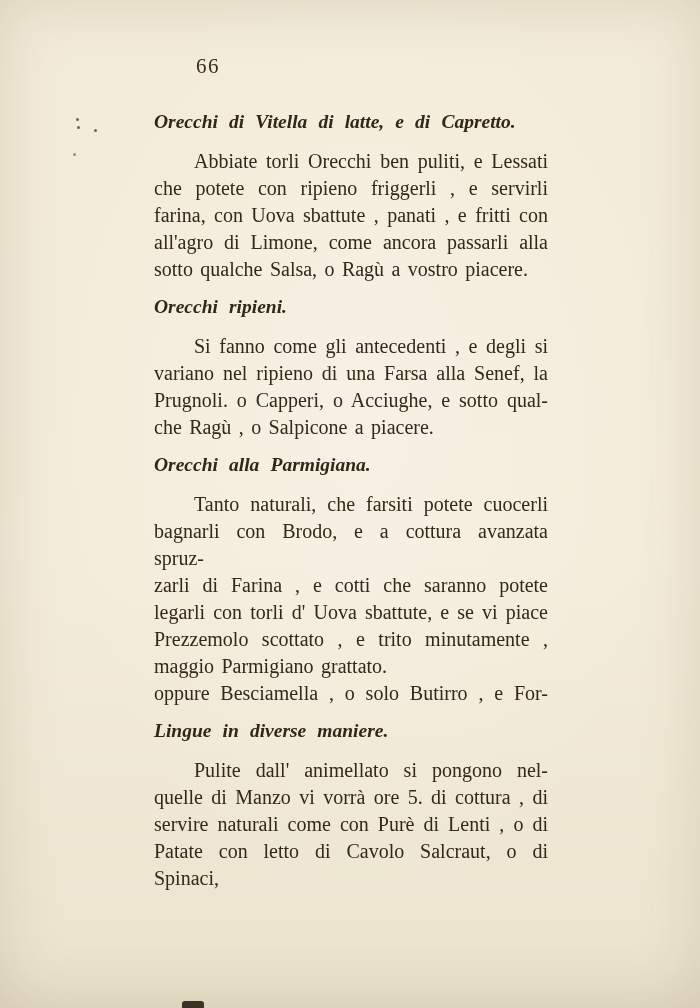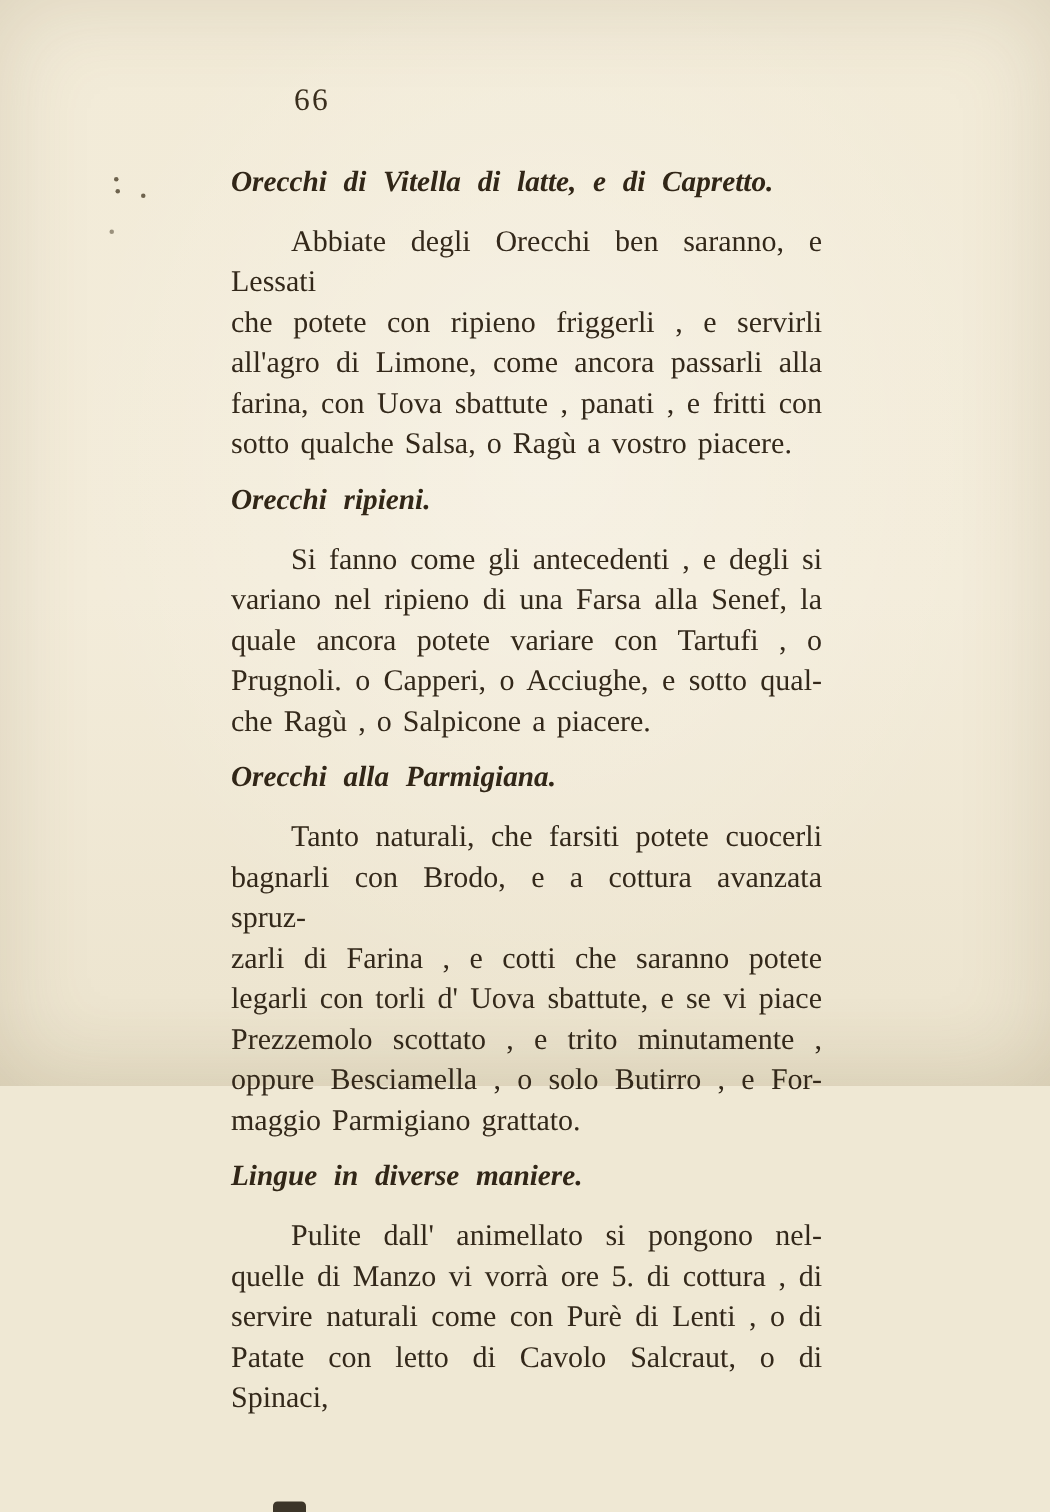--- a/index.html
+++ b/index.html
@@ -5,21 +5,21 @@
   * { margin: 0; padding: 0; box-sizing: border-box; }
   html, body { width: 700px; height: 1008px; }
   body {
     font-family: "Liberation Serif", "DejaVu Serif", serif;
     overflow: hidden;
     background: #efe8d4;
   }
   .page {
     position: relative;
     width: 700px;
-    height: 724px;
+    height: 1008px;
     color: #33281a;
     background:
       radial-gradient(ellipse at 52% 42%, rgba(255,255,255,0.28), rgba(255,255,255,0) 62%),
       linear-gradient(180deg, #f2ebd8 0%, #f3ecda 55%, #ede5d0 92%, #e7dfc8 100%);
     box-shadow: inset 0 0 60px rgba(120, 100, 60, 0.18);
     text-decoration: underline;
   }
   .page-number {
     position: absolute;
     left: 196px;
@@ -87,49 +87,48 @@
   <span class="speck s2"></span>
   <span class="speck s3"></span>
   <span class="speck s4"></span>
   <span class="edge-mark"></span>
 
   <div class="content">
 
     <section class="section">
       <h2 class="heading">Orecchi di Vitella di latte, e di Capretto.</h2>
       <div class="paragraph">
-          <div class="line first">Abbiate degli Orecchi ben saranno, e Lessati</div>
+          <div class="line first">Abbiate torli Orecchi ben puliti, e Lessati</div>
           <div class="line">che potete con ripieno friggerli , e servirli</div>
+          <div class="line">farina, con Uova sbattute , panati , e fritti con</div>
           <div class="line">all'agro di Limone, come ancora passarli alla</div>
-          <div class="line">farina, con Uova sbattute , panati , e fritti con</div>
           <div class="line last">sotto qualche Salsa, o Ragù a vostro piacere.</div>
         </div>
     </section>
 
     <section class="section">
       <h2 class="heading">Orecchi ripieni.</h2>
       <div class="paragraph">
           <div class="line first">Si fanno come gli antecedenti , e degli si</div>
           <div class="line">variano nel ripieno di una Farsa alla Senef, la</div>
-          <div class="line">quale ancora potete variare con Tartufi , o</div>
           <div class="line">Prugnoli. o Capperi, o Acciughe, e sotto qual-</div>
           <div class="line last">che Ragù , o Salpicone a piacere.</div>
         </div>
     </section>
 
     <section class="section">
       <h2 class="heading">Orecchi alla Parmigiana.</h2>
       <div class="paragraph">
           <div class="line first">Tanto naturali, che farsiti potete cuocerli</div>
           <div class="line">bagnarli con Brodo, e a cottura avanzata spruz-</div>
           <div class="line">zarli di Farina , e cotti che saranno potete</div>
           <div class="line">legarli con torli d' Uova sbattute, e se vi piace</div>
           <div class="line">Prezzemolo scottato , e trito minutamente ,</div>
+          <div class="line last">maggio Parmigiano grattato.</div>
           <div class="line">oppure Besciamella , o solo Butirro , e For-</div>
-          <div class="line last">maggio Parmigiano grattato.</div>
         </div>
     </section>
 
     <section class="section">
       <h2 class="heading">Lingue in diverse maniere.</h2>
       <div class="paragraph">
           <div class="line first">Pulite dall' animellato si pongono nel-</div>
           <div class="line">quelle di Manzo vi vorrà ore 5. di cottura , di</div>
           <div class="line">servire naturali come con Purè di Lenti , o di</div>
           <div class="line">Patate con letto di Cavolo Salcraut, o di Spinaci,</div>

